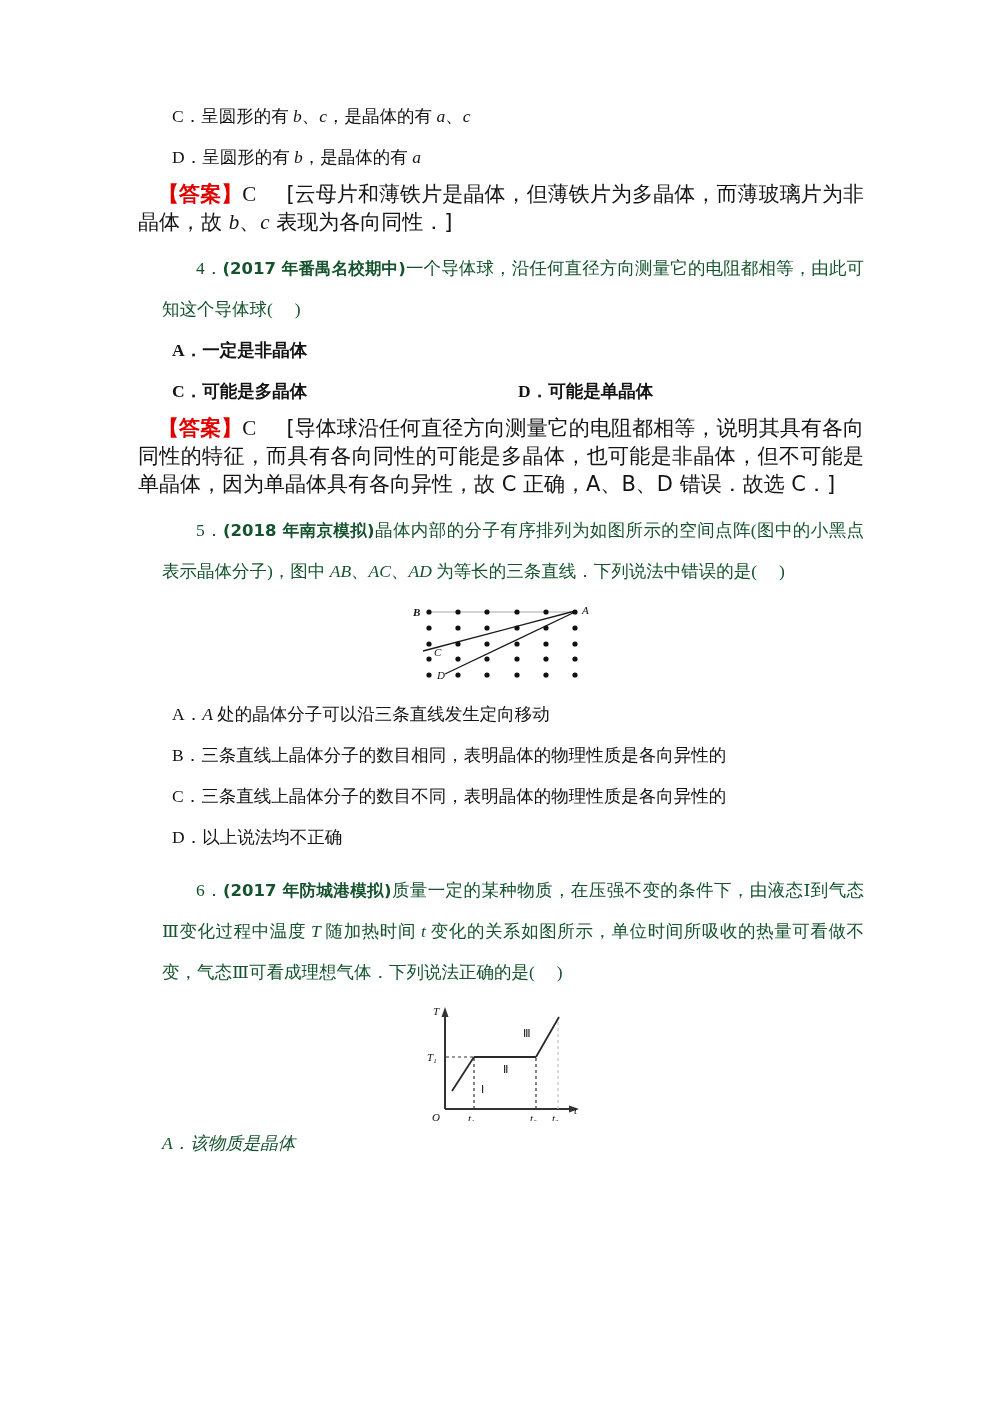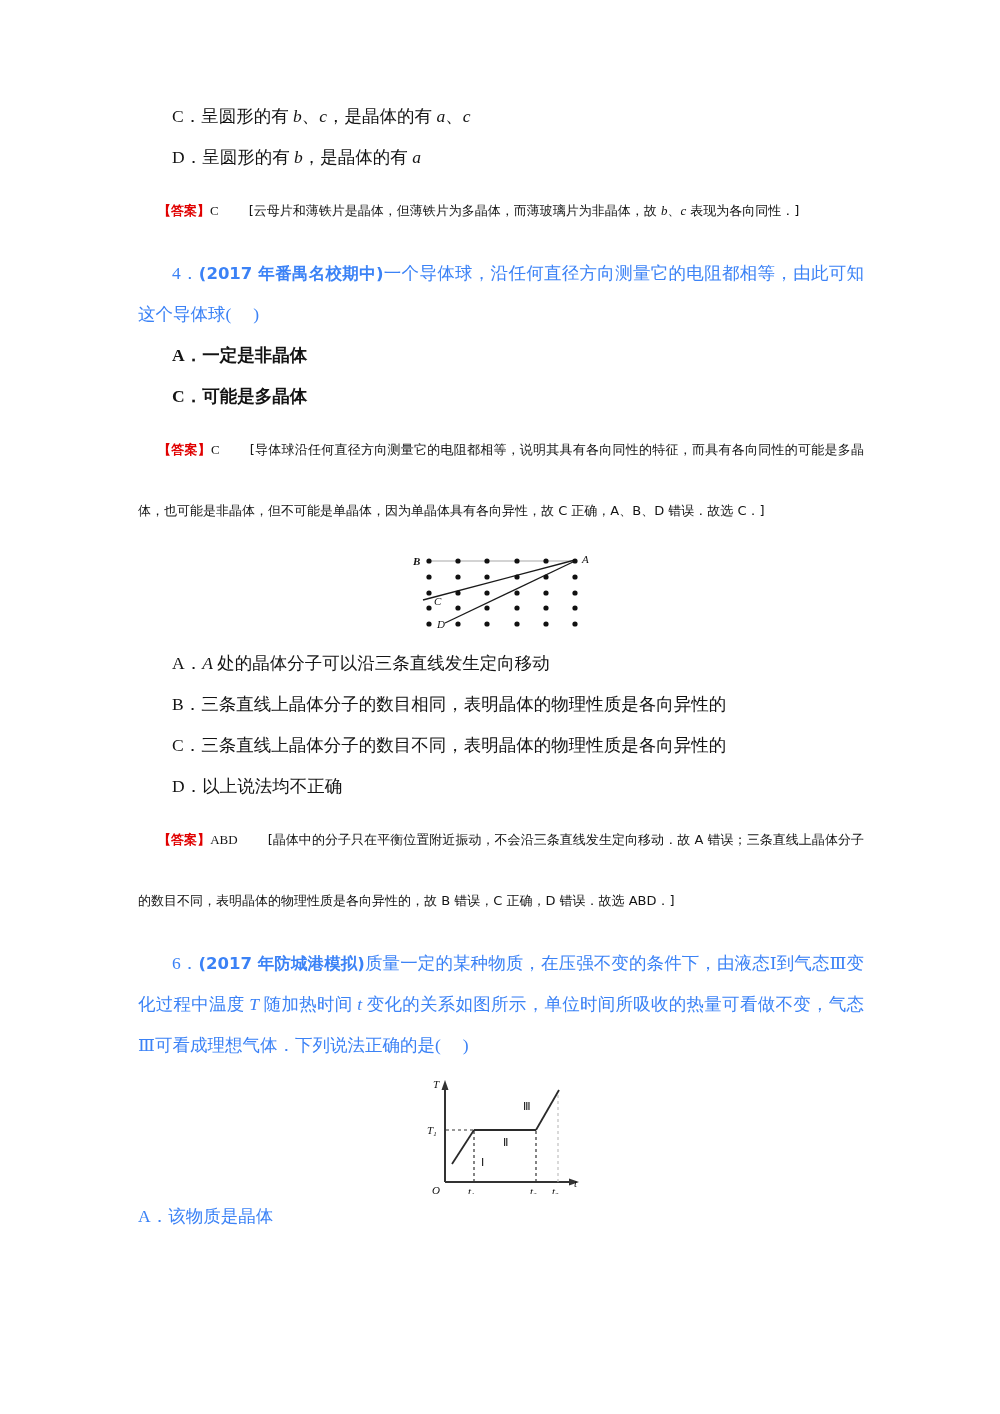--- a/index.html
+++ b/index.html
@@ -28,21 +28,22 @@
     left: 138px;
     top: 96px;
     width: 726px;
   }
 
   
   .para {
     font-size: 17.5px;
     line-height: 41px;
     text-align: justify;
-    color: #3b82f6;
+    color: #14532d;
+    margin-left: 24px;
   }
   .indent {
     text-indent: 34px;
   }
   .opt-line {
     font-size: 17.5px;
     line-height: 41px;
     padding-left: 34px;
     color: #141414;
   }
@@ -60,22 +61,22 @@
   .it {
     font-style: italic;
   }
   .hei {
     font-family: "DejaVu Sans", "Liberation Sans", sans-serif;
     font-weight: bold;
     font-size: 16.5px;
   }
   .ansblock {
     font-family: "DejaVu Sans", "Liberation Sans", sans-serif;
-    font-size: 13px;
-    line-height: 61px;
+    font-size: 21px;
+    line-height: 28px;
     text-align: justify;
     color: #141414;
   }
   .ansblock .first {
     padding-left: 20px;
   }
   .ans-tag {
     color: #e00000;
     font-weight: bold;
   }
@@ -128,26 +129,30 @@
 
     <div class="para indent" style="margin-top:12px;">
       <span>4．</span><span class="hei">(2017 年番禺名校期中)</span><span>一个导体球，沿任何直径方向测量它的电阻都相等，由此可知这个导体球(</span><span class="gap"></span><span>)</span>
     </div>
 
     <div class="opt-row">
       <span class="opt-cell">A．一定是非晶体</span>
     </div>
     <div class="opt-row">
       <span class="opt-cell">C．可能是多晶体</span>
+      <span class="opt-cell">D．可能是单晶体</span>
     </div>
 
     <div class="ansblock" style="margin-top:2px;">
       <span class="first"></span><span class="ans-tag">【答案】</span><span class="ans-letters">C</span><span class="sp"></span><span>[导体球沿任何直径方向测量它的电阻都相等，说明其具有各向同性的特征，而具有各向同性的可能是多晶体，也可能是非晶体，但不可能是单晶体，因为单晶体具有各向异性，故 C 正确，A、B、D 错误．故选 C．]</span>
     </div>
 
+    <div class="para indent" style="margin-top:12px;">
+      <span>5．</span><span class="hei">(2018 年南京模拟)</span><span>晶体内部的分子有序排列为如图所示的空间点阵(图中的小黑点表示晶体分子)，图中 </span><span class="it">AB</span><span>、</span><span class="it">AC</span><span>、</span><span class="it">AD</span><span> 为等长的三条直线．下列说法中错误的是(</span><span class="gap"></span><span>)</span>
+    </div>
 
     <div class="figwrap fig-lattice">
       <svg width="200" height="92" viewBox="0 0 200 92">
 
         <line x1="28" y1="14" x2="174" y2="14" stroke="#a8a8a8" stroke-width="1.1"></line>
 
         <line x1="174" y1="13" x2="22" y2="53" stroke="#1a1a1a" stroke-width="1.3"></line>
 
         <line x1="174" y1="14" x2="44" y2="76" stroke="#1a1a1a" stroke-width="1.3"></line>
 
@@ -191,23 +196,20 @@
       </svg>
     </div>
 
     <div class="opt-line">
       <span>A．</span><span class="it">A</span><span> 处的晶体分子可以沿三条直线发生定向移动</span>
     </div>
     <div class="opt-line">B．三条直线上晶体分子的数目相同，表明晶体的物理性质是各向异性的</div>
     <div class="opt-line">C．三条直线上晶体分子的数目不同，表明晶体的物理性质是各向异性的</div>
     <div class="opt-line">D．以上说法均不正确</div>
 
-    <div class="ansblock" style="margin-top:2px;">
-      <span class="first"></span><span class="ans-tag">【答案】</span><span class="ans-letters">ABD</span><span class="sp"></span><span>[晶体中的分子只在平衡位置附近振动，不会沿三条直线发生定向移动．故 A 错误；三条直线上晶体分子的数目不同，表明晶体的物理性质是各向异性的，故 B 错误，C 正确，D 错误．故选 ABD．]</span>
-    </div>
 
     <div class="para indent" style="margin-top:12px;">
       <span>6．</span><span class="hei">(2017 年防城港模拟)</span><span>质量一定的某种物质，在压强不变的条件下，由液态Ⅰ到气态Ⅲ变化过程中温度 </span><span class="it">T</span><span> 随加热时间 </span><span class="it">t</span><span> 变化的关系如图所示，单位时间所吸收的热量可看做不变，气态Ⅲ可看成理想气体．下列说法正确的是(</span><span class="gap"></span><span>)</span>
     </div>
 
     <div class="figwrap fig-graph">
       <svg width="180" height="120" viewBox="0 0 180 120">
 
         <line x1="34" y1="108" x2="34" y2="14" stroke="#333" stroke-width="2"></line>
         <polygon points="34,6 30.5,16 37.5,16" fill="#333"></polygon>
@@ -235,18 +237,18 @@
         <text x="16" y="60" font-family="'Liberation Serif',serif" font-size="11" font-style="italic" fill="#111">T<tspan font-size="7" dy="2">1</tspan></text>
         <text x="57" y="121" font-family="'Liberation Serif',serif" font-size="11" font-style="italic" fill="#111">t<tspan font-size="7" dy="2">1</tspan></text>
         <text x="119" y="121" font-family="'Liberation Serif',serif" font-size="11" font-style="italic" fill="#111">t<tspan font-size="7" dy="2">2</tspan></text>
         <text x="141" y="121" font-family="'Liberation Serif',serif" font-size="11" font-style="italic" fill="#111">t<tspan font-size="7" dy="2">3</tspan></text>
         <text x="70" y="92" font-family="'Liberation Serif',serif" font-size="11" fill="#111">Ⅰ</text>
         <text x="92" y="72" font-family="'Liberation Serif',serif" font-size="11" fill="#111">Ⅱ</text>
         <text x="112" y="36" font-family="'Liberation Serif',serif" font-size="11" fill="#111">Ⅲ</text>
       </svg>
     </div>
 
-    <div class="para" style="margin-top:2px;">
+    <div class="para" style="margin-top:2px;font-style:italic;">
       <span>A．该物质是晶体</span>
     </div>
 
   </div>
 </div>
 
 </body></html>

